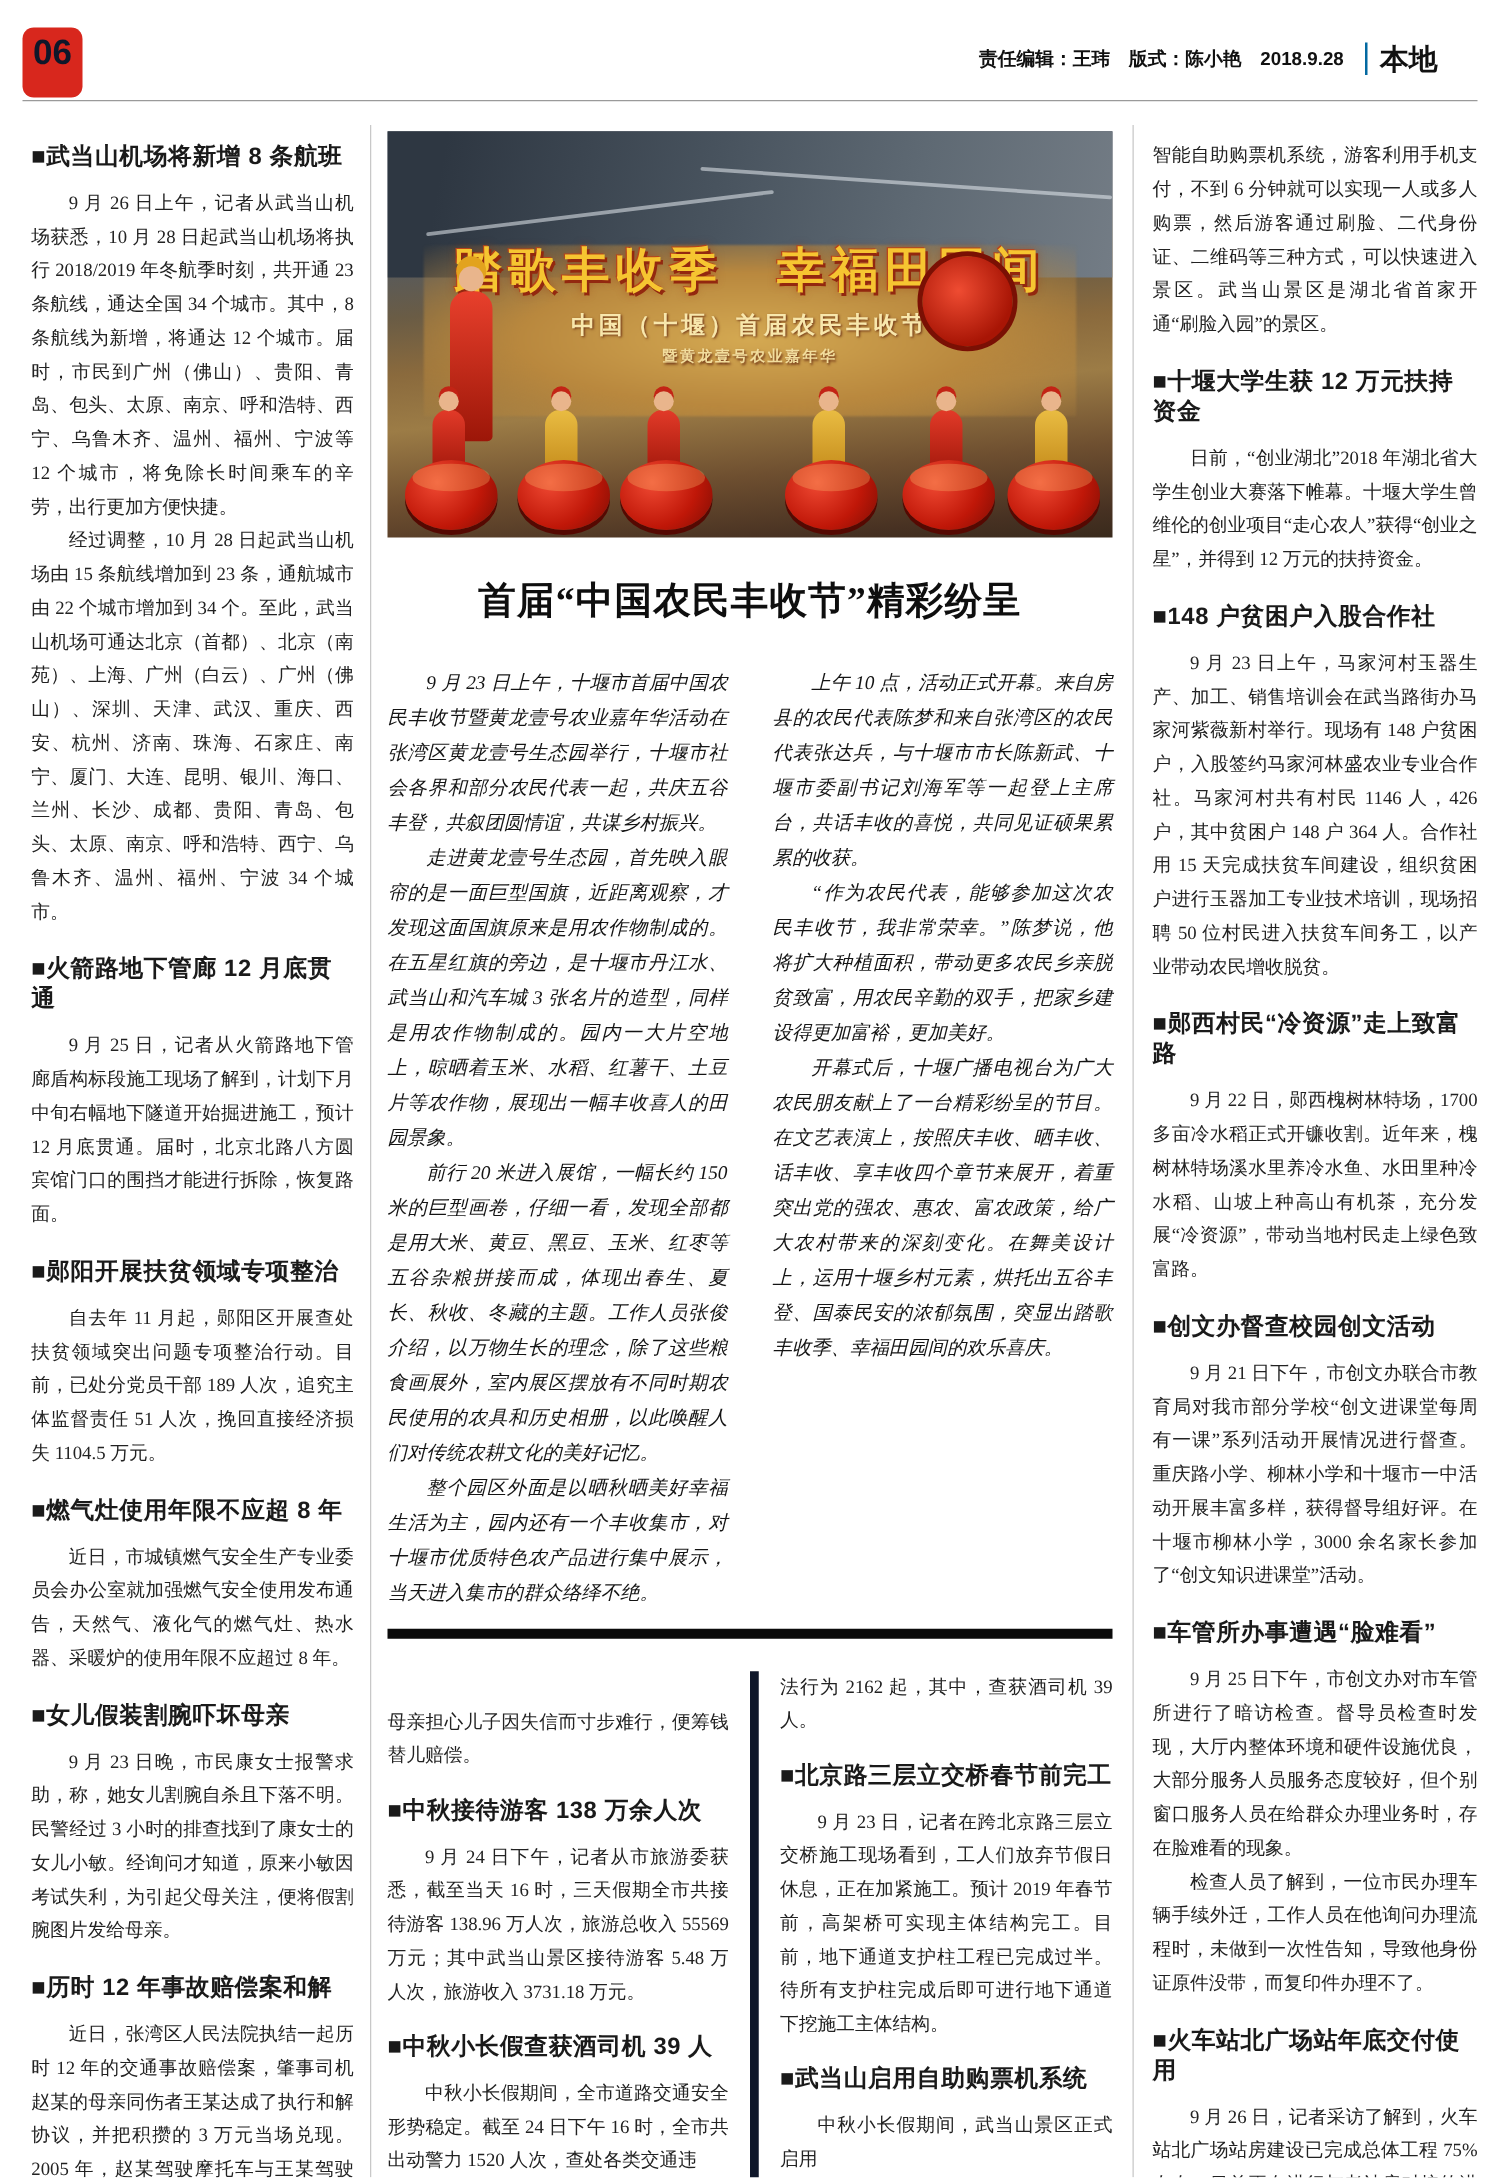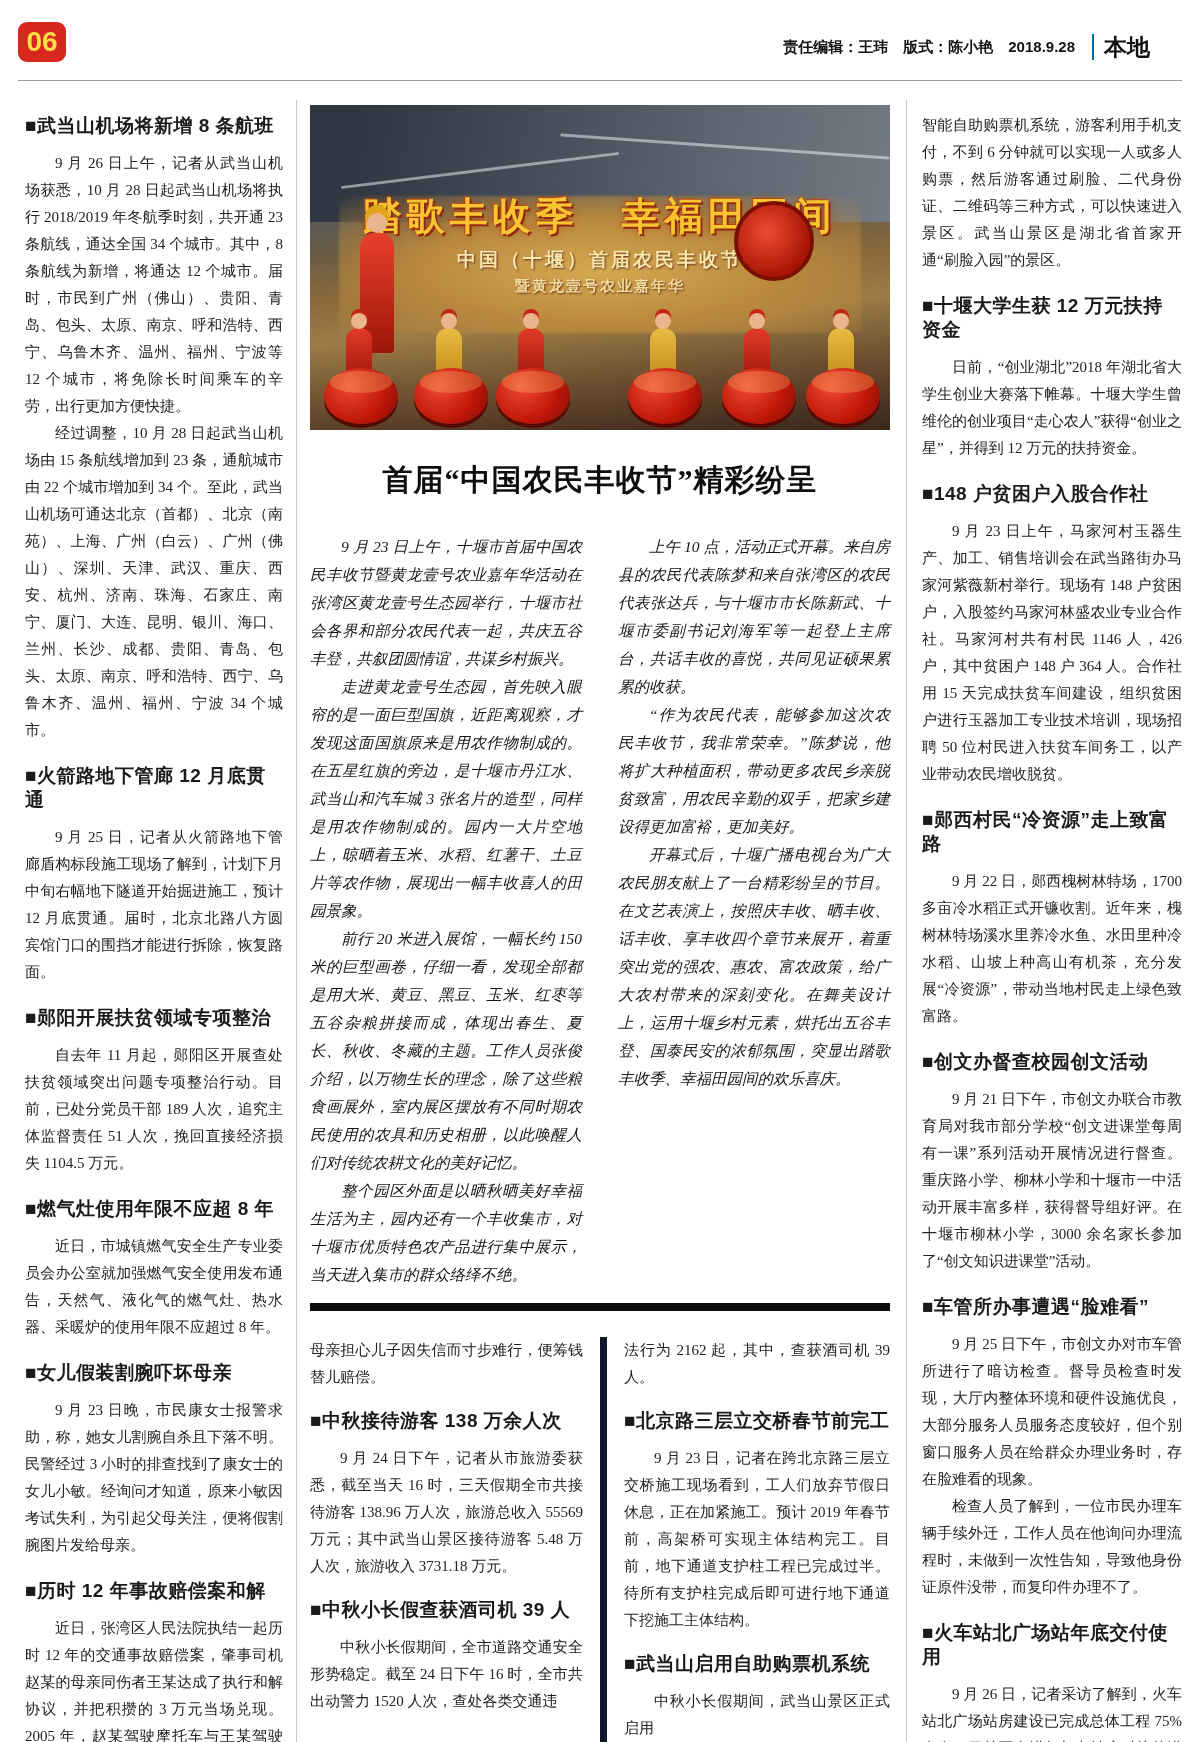--- a/index.html
+++ b/index.html
@@ -1,21 +1,21 @@
 <!DOCTYPE html>
 <html><head>
 <meta charset="utf-8">
 <style>
   html,body{margin:0;padding:0;background:#ffffff;}
   .page{position:relative;width:1200px;height:1742px;background:#fff;overflow:hidden;
         font-family:"Liberation Serif","DejaVu Serif",serif;color:#1c1c1c;}
 
   
-  .badge{position:absolute;left:18px;top:22px;width:48px;height:40px;background:#d8271d;
-         color:#fde047;font-family:"Liberation Sans",sans-serif;font-weight:bold;font-size:28px;
+  .badge{position:absolute;left:18px;top:22px;width:48px;height:56px;background:#d8271d;
+         color:#0f172a;font-family:"Liberation Sans",sans-serif;font-weight:bold;font-size:28px;
          line-height:40px;text-align:center;border-radius:9px;}
   .masthead{position:absolute;top:34px;right:50px;display:flex;align-items:center;gap:17px;
             font-family:"Liberation Sans",sans-serif;font-weight:bold;font-size:15px;color:#111;}
   .section-label{font-size:23px;line-height:26px;border-left:2px solid #0369a1;padding-left:10px;}
   .header-rule{position:absolute;top:80px;left:18px;width:1164px;height:1px;background:#9a9a9a;}
 
   
   .vdiv{position:absolute;top:100px;bottom:0;width:1px;background:#c8c8c8;}
   .vdiv.one{left:296px;} .vdiv.two{left:906px;}
 
@@ -43,21 +43,21 @@
                background:radial-gradient(ellipse at 50% 55%,#d4a952 0%,#b9883e 50%,rgba(120,90,45,0) 100%);
                filter:blur(1px);}
   .ph-slogan{position:absolute;top:86px;left:0;width:100%;text-align:center;
              font-family:"DejaVu Sans","Liberation Sans",sans-serif;font-weight:bold;font-size:38px;
              color:#f6c531;letter-spacing:5px;
              text-shadow:2px 2px 0 #93280f,-1px -1px 0 #b8441a,0 0 8px rgba(150,50,10,0.6);}
   .ph-sub1{position:absolute;top:142px;left:0;width:100%;text-align:center;
            font-family:"Liberation Sans",sans-serif;font-weight:bold;font-size:19px;
            color:#f8e7ac;letter-spacing:3px;text-shadow:1px 1px 2px #6d3214;}
   .ph-sub2{position:absolute;top:172px;left:0;width:100%;text-align:center;
-           font-family:"Liberation Sans",sans-serif;font-weight:bold;font-size:15px;
+           font-family:"Liberation Sans",sans-serif;font-weight:bold;font-size:12px;
            color:#f2dd9d;letter-spacing:2px;text-shadow:1px 1px 2px #6d3214;}
   .drums{position:absolute;bottom:0;left:0;right:0;height:140px;}
   .drum{position:absolute;bottom:6px;width:74px;height:56px;border-radius:50%;
         background:radial-gradient(circle at 35% 32%,#f04a33,#c01708 58%,#7d0d04);
         box-shadow:0 4px 0 #550902;}
   .drum::after{content:"";position:absolute;left:8%;top:6%;width:84%;height:38%;border-radius:50%;
                background:rgba(255,205,120,0.28);}
   .drum.d1{left:14px;} .drum.d2{left:104px;} .drum.d3{left:186px;}
   .drum.d4{left:318px;} .drum.d5{left:412px;} .drum.d6{left:496px;}
   .perf{position:absolute;bottom:56px;width:26px;height:46px;border-radius:12px 12px 4px 4px;
@@ -76,21 +76,21 @@
 
   
   .feature-title{font-size:30px;font-weight:bold;text-align:center;margin:30px 0 0;color:#0e0e0e;
                  letter-spacing:1px;font-family:"Liberation Serif",serif;}
   .article-cols{display:flex;gap:36px;margin-top:32px;}
   .acol{flex:1;min-width:0;}
   p.kai{font-style:italic;font-size:15.5px;line-height:28px;text-align:justify;margin:0;color:#141414;}
   .black-bar{height:8px;background:#0b0b0b;margin-top:14px;}
   .bottom-cols{display:flex;margin-top:26px;}
   .bcol{width:50%;box-sizing:border-box;min-width:0;}
-  .bcol.first{padding-right:17px;}
+  .bcol.first{padding-right:17px;margin-top:28px;}
   .bcol.second{padding-left:17px;border-left:7px solid #0f172a;}
   .bottom-cols h3.brief{margin:18px 0 12px;}
 </style>
 </head>
 <body>
 
 <div class="page">
 
   <div class="badge">06</div>
   <div class="masthead">

